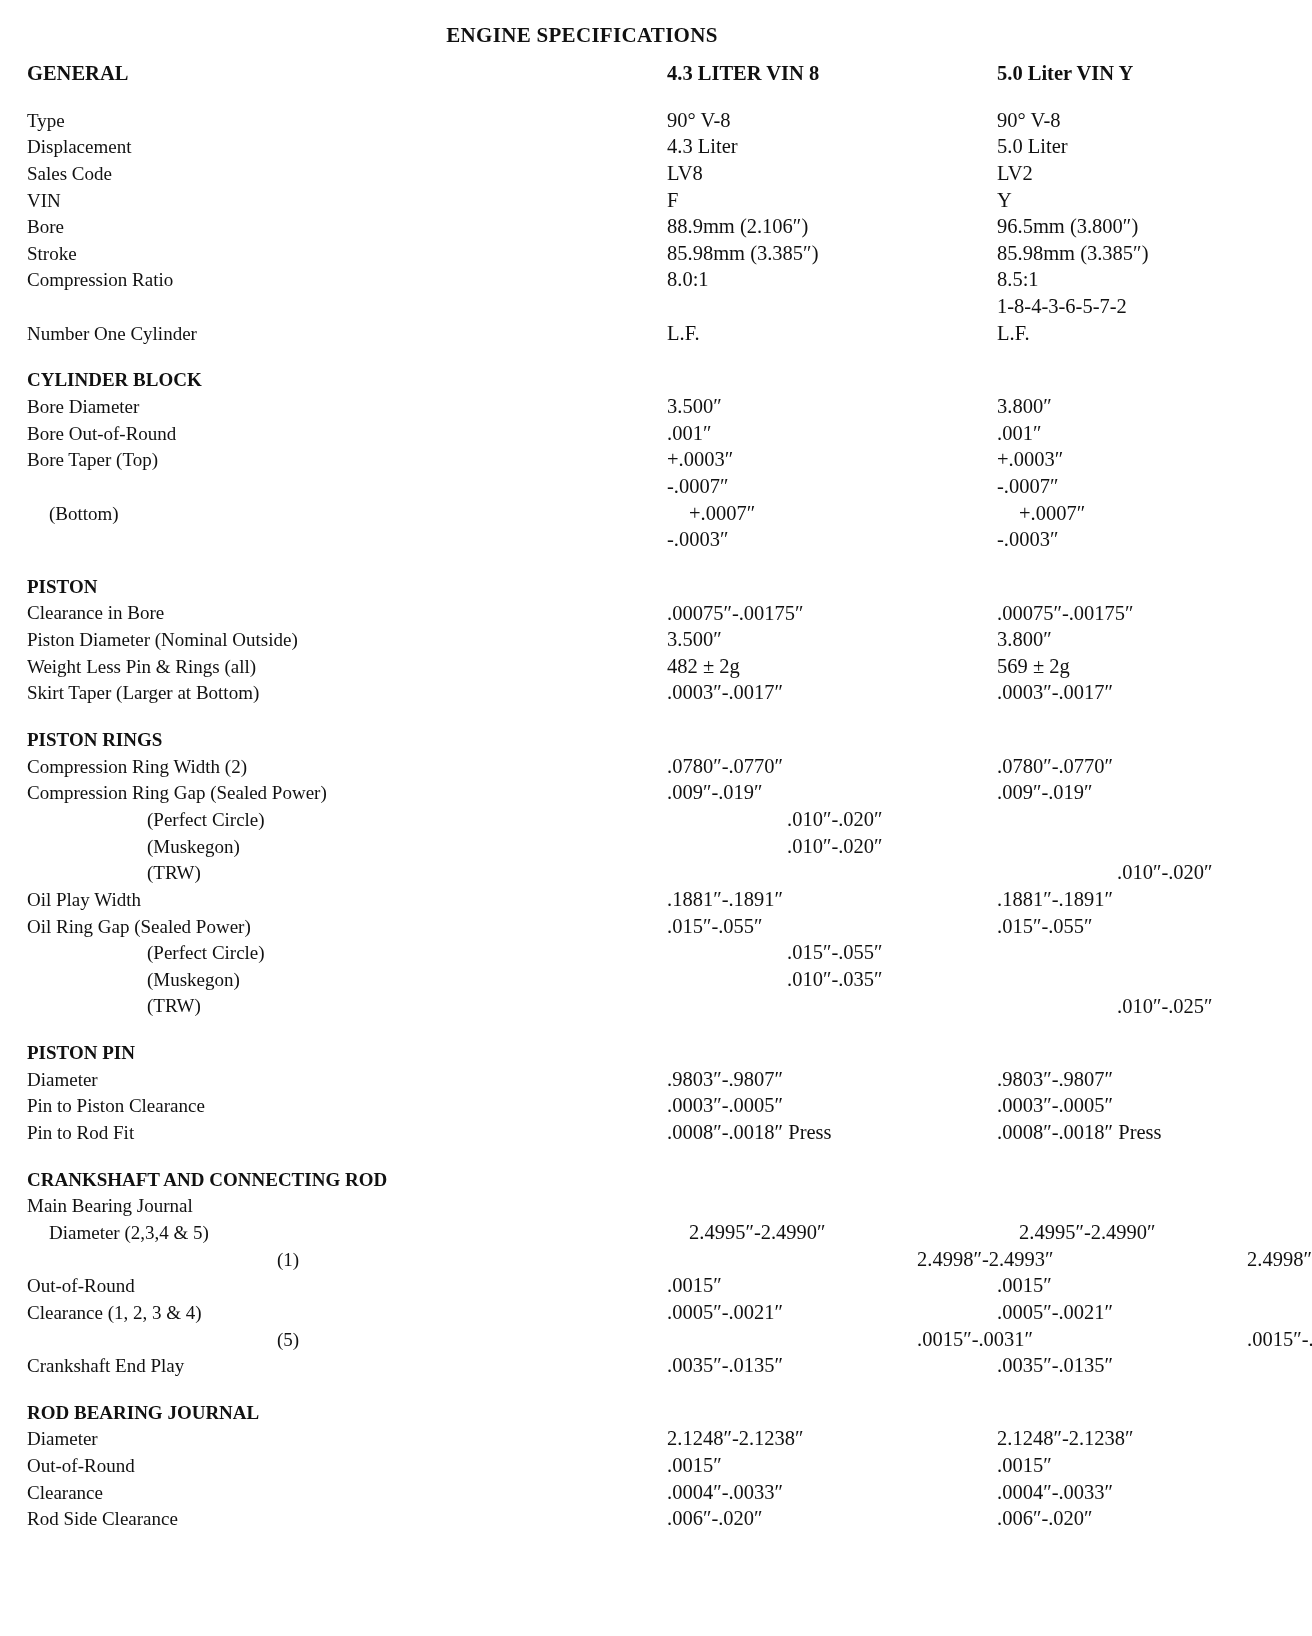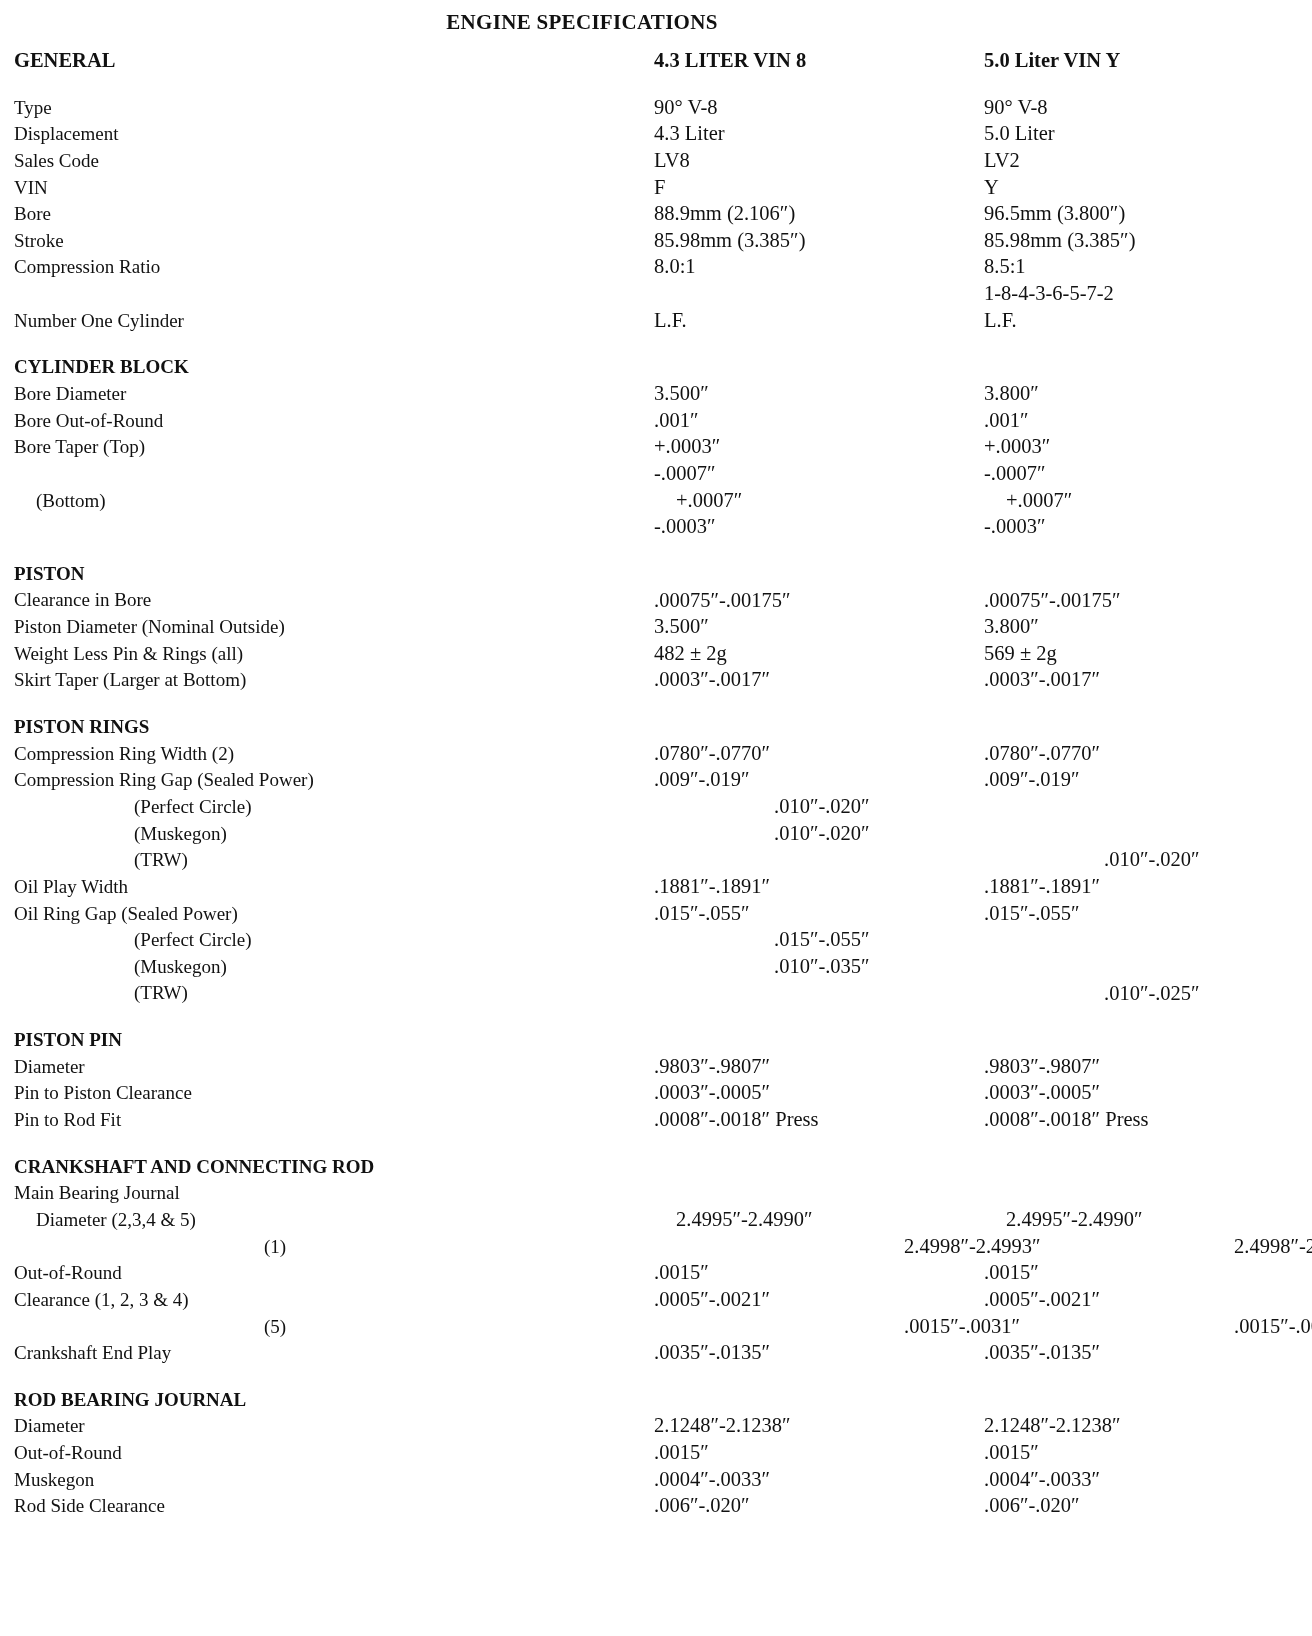--- a/index.html
+++ b/index.html
@@ -11,21 +11,21 @@
     width: 1312px;
     min-height: 1636px;
     font-family: "Liberation Serif", "DejaVu Serif", serif;
     color: #111111;
     -webkit-font-smoothing: antialiased;
   }
   .page {
     position: relative;
     width: 1164px;
     min-height: 1636px;
-    padding: 0;
+    padding: 13px;
     box-sizing: border-box;
   }
   .doc-title {
     text-align: center;
     font-weight: bold;
     font-size: 21px;
     letter-spacing: 0.3px;
     padding-top: 10px;
     padding-bottom: 12px;
   }
@@ -319,21 +319,21 @@
           <div class="col-label">Diameter</div>
           <div class="col-a nowrap">2.1248″-2.1238″</div>
           <div class="col-b nowrap">2.1248″-2.1238″</div>
         </div>
         <div class="row">
           <div class="col-label">Out-of-Round</div>
           <div class="col-a nowrap">.0015″</div>
           <div class="col-b nowrap">.0015″</div>
         </div>
         <div class="row">
-          <div class="col-label">Muskegon</div>
+          <div class="col-label">Clearance</div>
           <div class="col-a nowrap">.0004″-.0033″</div>
           <div class="col-b nowrap">.0004″-.0033″</div>
         </div>
         <div class="row">
           <div class="col-label">Rod Side Clearance</div>
           <div class="col-a nowrap">.006″-.020″</div>
           <div class="col-b nowrap">.006″-.020″</div>
         </div>
         <div class="spacer-md"></div>
       </div>

